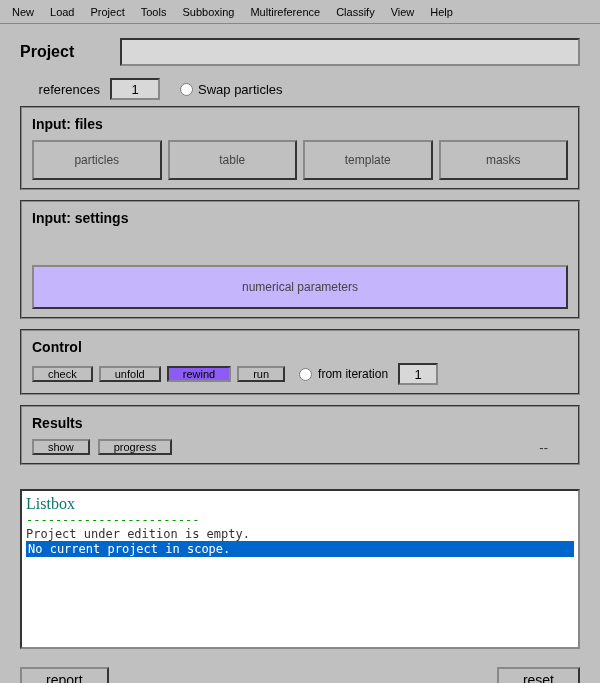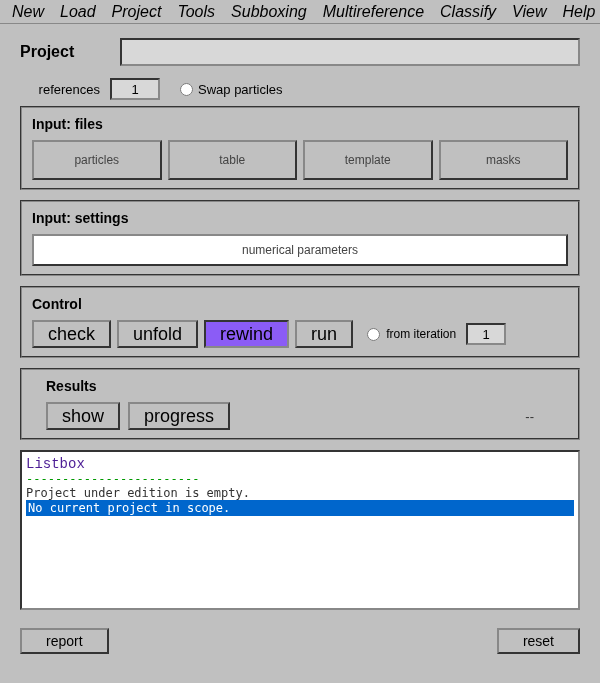--- a/index.html
+++ b/index.html
@@ -18,22 +18,21 @@
       border-bottom: 1px solid #888;
       display: flex;
       align-items: center;
       height: 24px;
       padding: 0 4px;
     }
 
     .menubar-item {
       padding: 2px 8px;
       cursor: pointer;
-      font-size: 16px;
-      font-style: italic;
+      font-size: 11px;
     }
 
     .main-content {
       padding: 10px 20px;
     }
 
     .section-title {
       font-weight: bold;
       font-size: 14px;
       margin-bottom: 8px;
@@ -121,48 +120,49 @@
     }
 
     .settings-buttons {
       display: flex;
       gap: 6px;
       margin-top: 4px;
     }
 
     .settings-btn {
       flex: 1;
-      height: 32px;
-      background: #ffffff;
+      height: 44px;
+      background: #c4b5fd;
       border: 2px outset #888;
       font-size: 12px;
       cursor: pointer;
       color: #444;
+      margin-top: 31px;
     }
 
     
     .control-section {
       border: 2px groove #888;
       margin-bottom: 10px;
       padding: 8px 10px;
     }
 
     .control-buttons {
       display: flex;
       align-items: center;
       gap: 6px;
       margin-top: 4px;
     }
 
     .ctrl-btn {
-      height: 28px;
+      height: 16px;
       padding: 0 14px;
       background: #c0c0c0;
       border: 2px outset #888;
-      font-size: 18px;
+      font-size: 11px;
       cursor: pointer;
     }
 
     .ctrl-btn.active {
       border: 2px inset #888;
       background: #8b5cf6;
     }
 
     .from-iteration-label {
       font-size: 12px;
@@ -174,22 +174,22 @@
       background: #d8d8d8;
       border: 2px inset #888;
       text-align: center;
       font-size: 13px;
       margin-left: 4px;
     }
 
     
     .results-section {
       border: 2px groove #888;
-      margin-bottom: 0;
-      padding: 8px 24px;
+      margin-bottom: 14px;
+      padding: 8px 10px;
     }
 
     .results-row {
       display: flex;
       align-items: center;
       gap: 8px;
       margin-top: 4px;
     }
 
     .results-status {
@@ -209,23 +209,23 @@
       position: relative;
     }
 
     .listbox-content {
       padding: 4px;
       font-size: 12px;
       font-family: monospace;
     }
 
     .listbox-label {
-      color: #4c1d95;
-      font-size: 14px;
-      font-family: Liberation Mono, monospace;
+      color: #0f766e;
+      font-size: 16px;
+      font-family: Liberation Serif, serif;
     }
 
     .listbox-separator {
       color: #009900;
       font-size: 12px;
       font-family: monospace;
     }
 
     .listbox-line {
       font-size: 12px;

